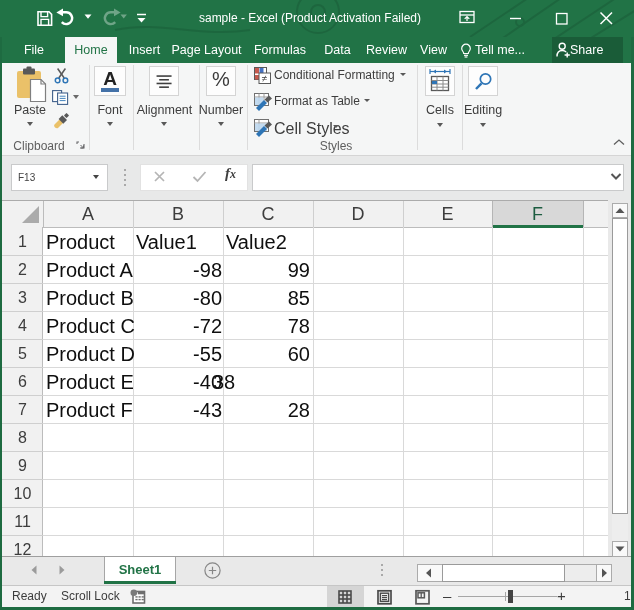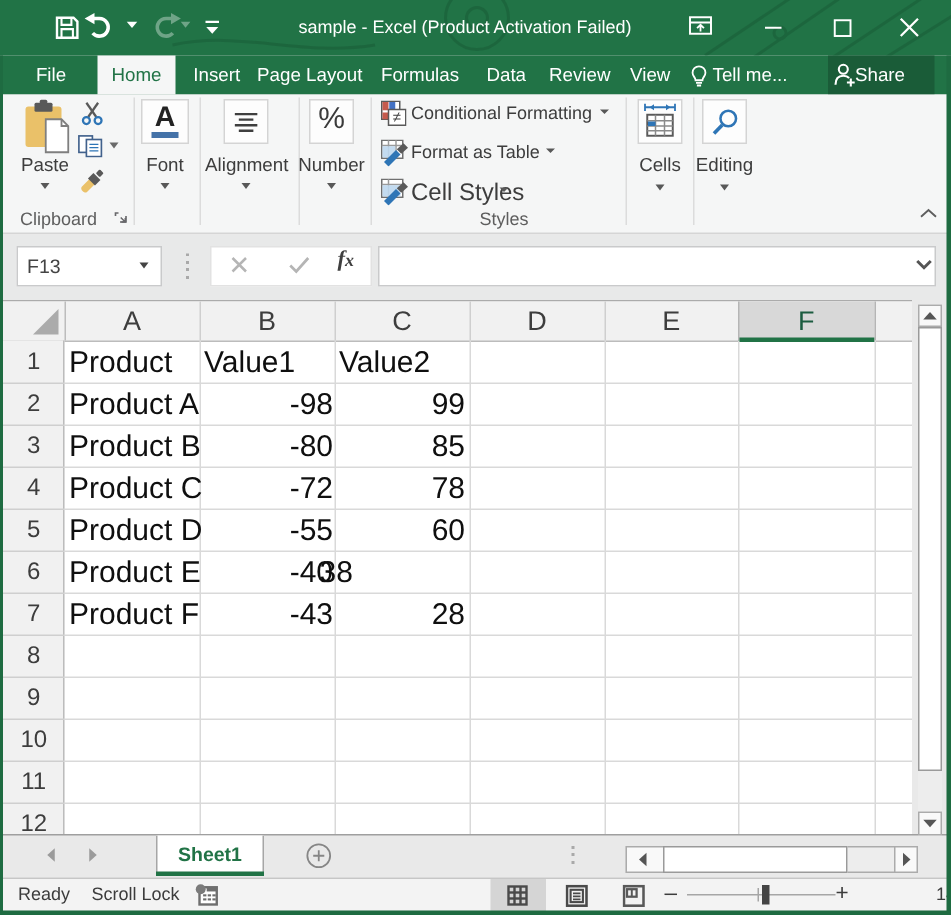--- a/index.html
+++ b/index.html
@@ -249,21 +249,21 @@
   </svg>
   <div class="blabel" style="left:453px;top:40px;width:60px;">Editing</div>
   <div class="dn" style="left:479.5px;top:60px;"></div>
   <svg class="abs" style="left:613px;top:75px" width="12" height="8" viewBox="0 0 12 8">
     <path d="M 1 6.5 l 5 -4.5 l 5 4.5" fill="none" stroke="#5e5e5e" stroke-width="1.3"></path>
   </svg>
 </div>
 
 <div class="abs" id="fxbar">
   <div class="abs" style="left:11px;top:7px;width:97px;height:27px;background:#fff;border:1px solid #c9cacb;"></div>
-  <div class="abs" style="left:18px;top:7px;height:27px;line-height:27px;font-size:13px;color:#444;">F13</div>
+  <div class="abs" style="left:18px;top:7px;height:27px;line-height:27px;font-size:10px;color:#444;">F13</div>
   <div class="dn" style="left:93px;top:18px;border-top-color:#444;"></div>
   <div class="abs" style="left:124px;top:12px;width:3px;height:17px;background:repeating-linear-gradient(#a9a9a9 0 2px, transparent 2px 5px);width:2px;"></div>
   <div class="abs" style="left:140px;top:7px;width:108px;height:27px;background:#fff;border:1px solid #e2e2e2;"></div>
   <svg class="abs" style="left:153px;top:13px" width="13" height="13" viewBox="0 0 13 13">
     <path d="M 2 2 l 9 9 M 11 2 l -9 9" stroke="#b5b5b5" stroke-width="1.7" fill="none"></path>
   </svg>
   <svg class="abs" style="left:192px;top:13px" width="15" height="13" viewBox="0 0 15 13">
     <path d="M 1.5 7 l 4 4 l 8 -9" stroke="#b5b5b5" stroke-width="1.8" fill="none"></path>
   </svg>
   <div class="abs" style="left:225px;top:8px;width:20px;font-size:15px;font-style:italic;color:#3f3f3f;font-family:'Liberation Serif',serif;font-weight:bold;">f<span style="font-size:12px;">x</span></div>

